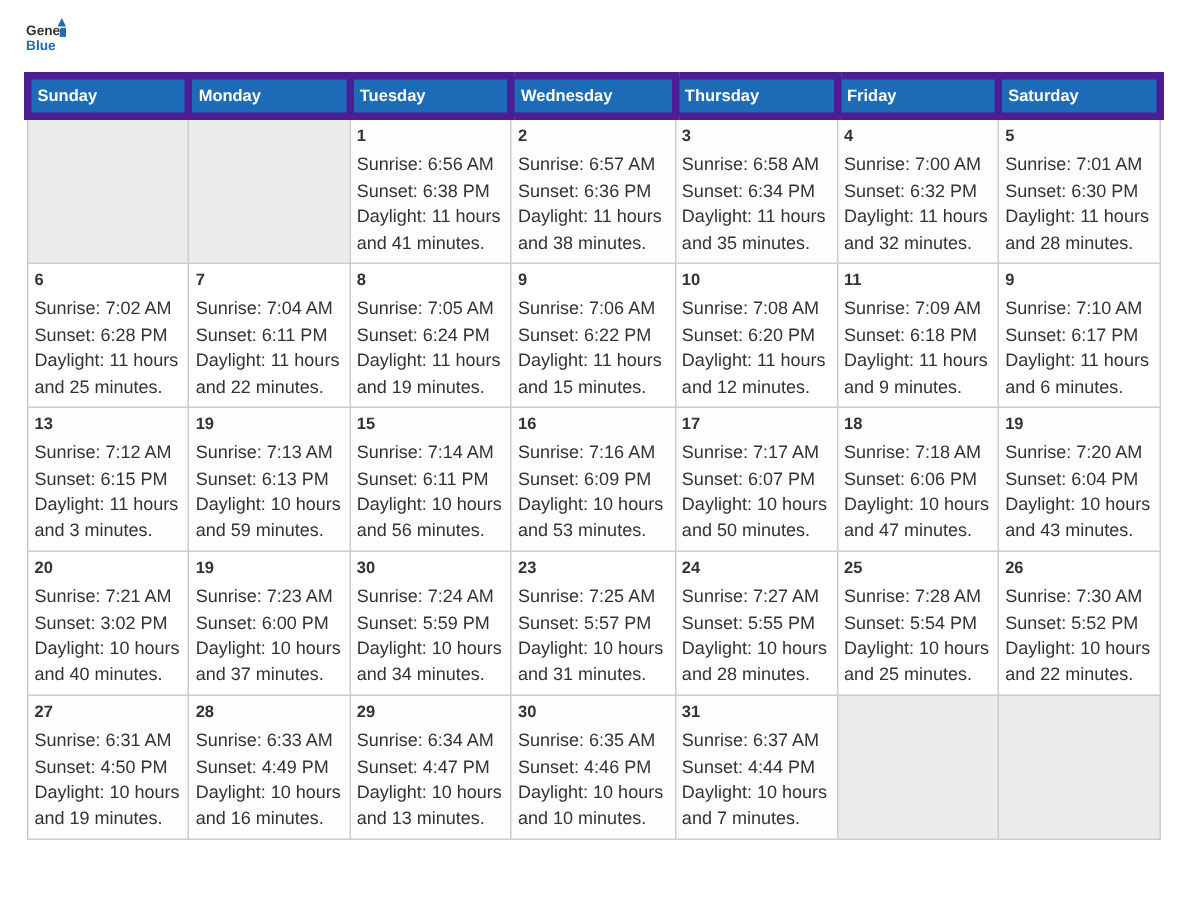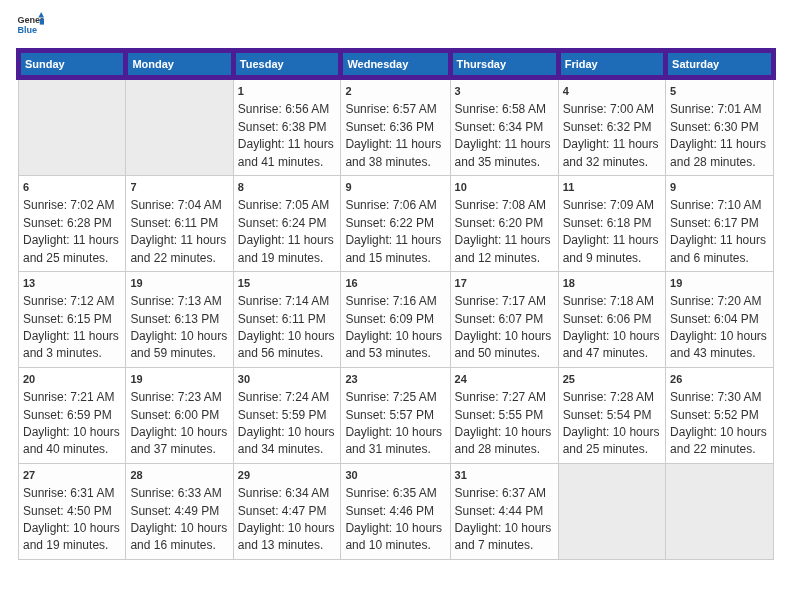--- a/index.html
+++ b/index.html
@@ -264,21 +264,21 @@
             <span class="day-number">19</span>
             <div class="day-info">Sunrise: 7:20 AM
 Sunset: 6:04 PM
 Daylight: 10 hours and 43 minutes.</div>
           </td>
         </tr>
         <tr>
           <td>
             <span class="day-number">20</span>
             <div class="day-info">Sunrise: 7:21 AM
-Sunset: 6:59 PM
+Sunset: 3:02 PM
 Daylight: 10 hours and 40 minutes.</div>
           </td>
           <td>
             <span class="day-number">19</span>
             <div class="day-info">Sunrise: 7:23 AM
 Sunset: 6:00 PM
 Daylight: 10 hours and 37 minutes.</div>
           </td>
           <td>
             <span class="day-number">30</span>

